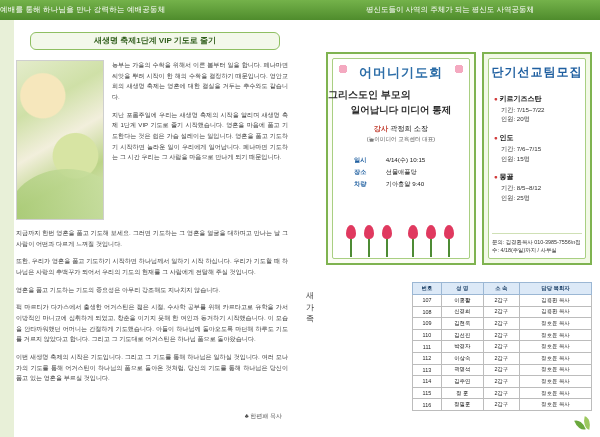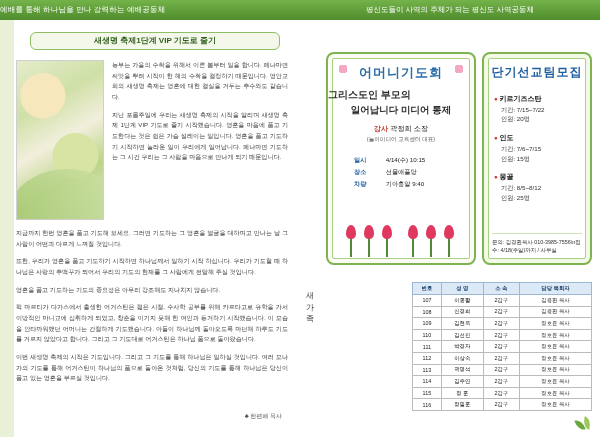--- a/index.html
+++ b/index.html
@@ -107,21 +107,21 @@
     position:absolute; left:6px; top:270px; width:16px;
     font-size:8px; color:#3b3b3b; text-align:left; line-height:1.45;
     letter-spacing:0.5px;
   }
 
   
   .poster {
     position:absolute;
     border:2px solid #7fb350;
     background:#fbfdf4;
-    border-radius:8px;
+    border-radius:0;
     overflow:hidden;
   }
   .poster.p1 { left:26px; top:32px; width:150px; height:213px; }
   .poster.p2 { left:182px; top:32px; width:110px; height:213px;
                background:#f2f9e6; }
   .poster .inner {
     position:absolute; left:4px; top:4px; right:4px; bottom:4px;
     border:1px solid #a9cf82; border-radius:2px;
     background:#ffffff;
   }

